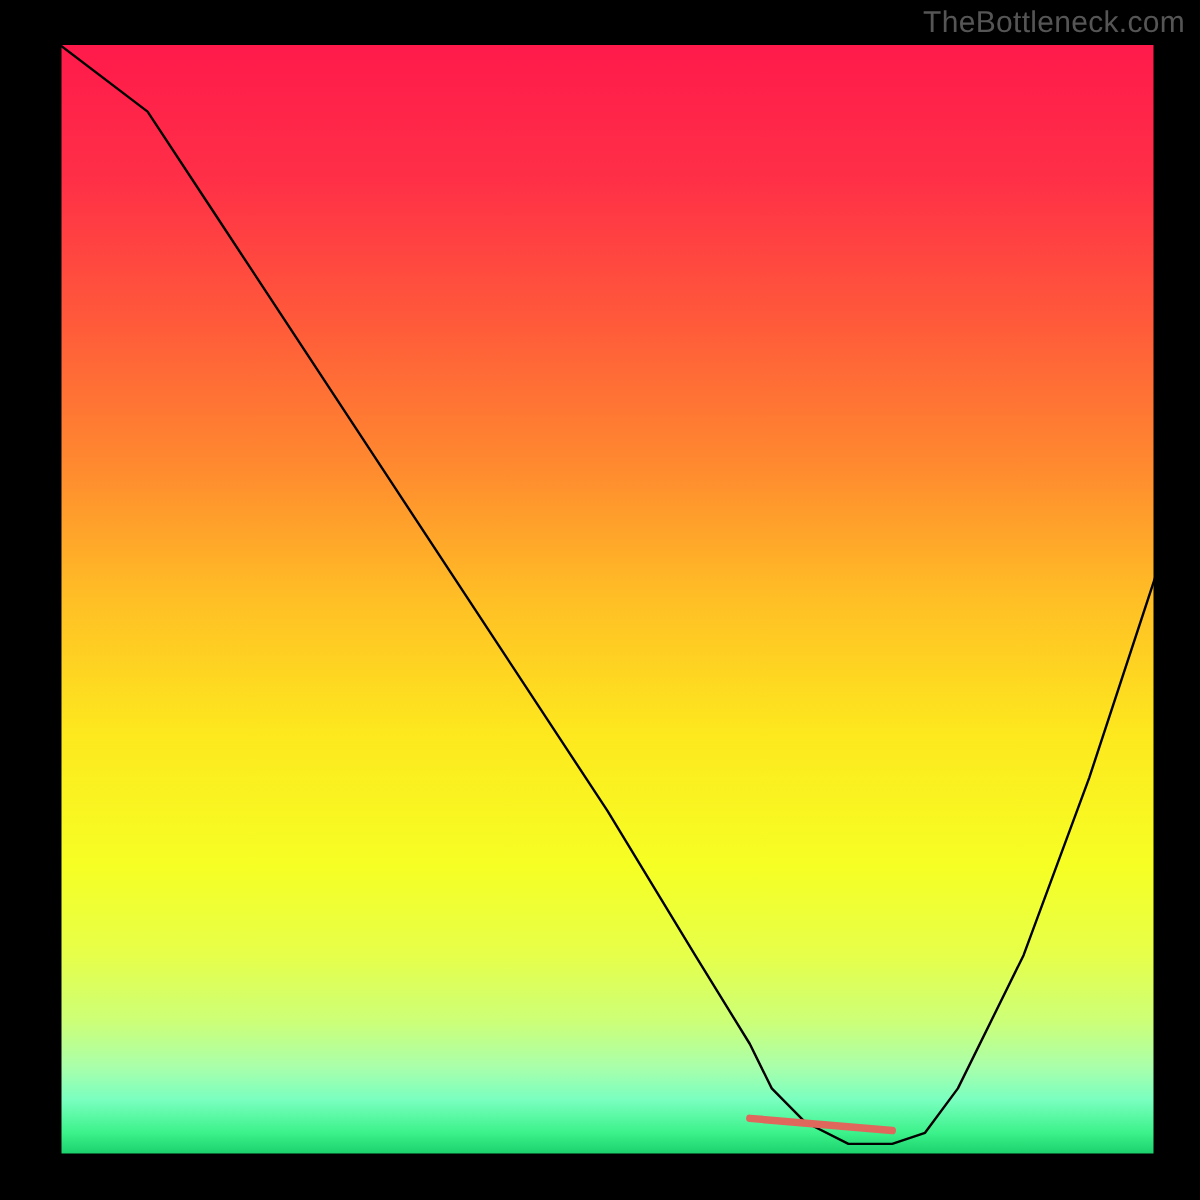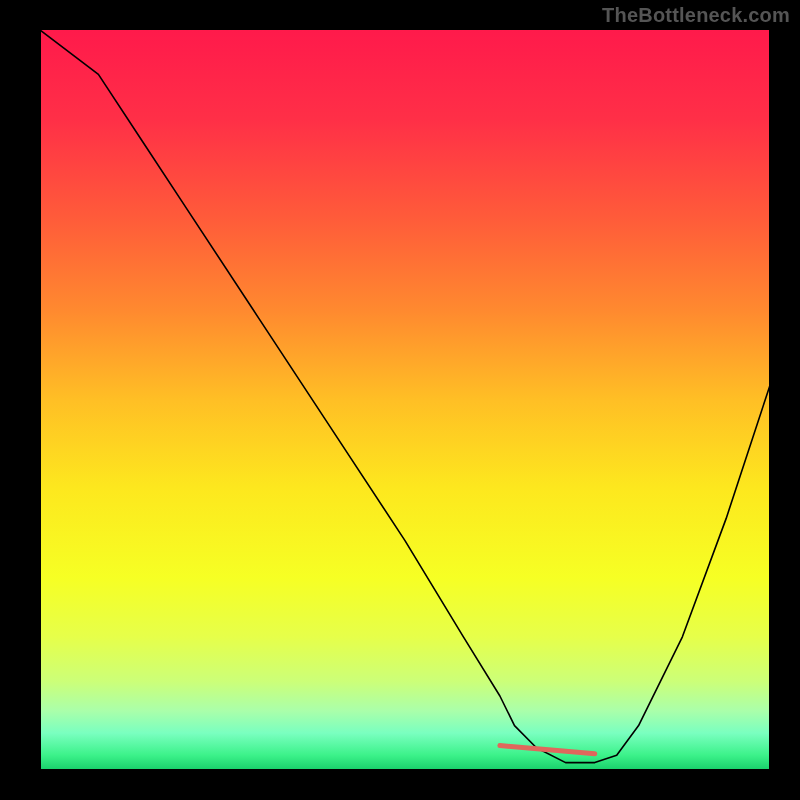--- a/index.html
+++ b/index.html
@@ -15,21 +15,21 @@
     position: relative;
     width: 800px;
     height: 800px;
   }
   .watermark {
     position: absolute;
     top: 4px;
     right: 10px;
     color: #555;
     font-size: 20px;
-    font-weight: 700;
+    font-weight: 400;
     letter-spacing: 0.2px;
     z-index: 10;
   }
   svg.chart {
     position: absolute;
     left: 0;
     top: 0;
     width: 800px;
     height: 800px;
   }

